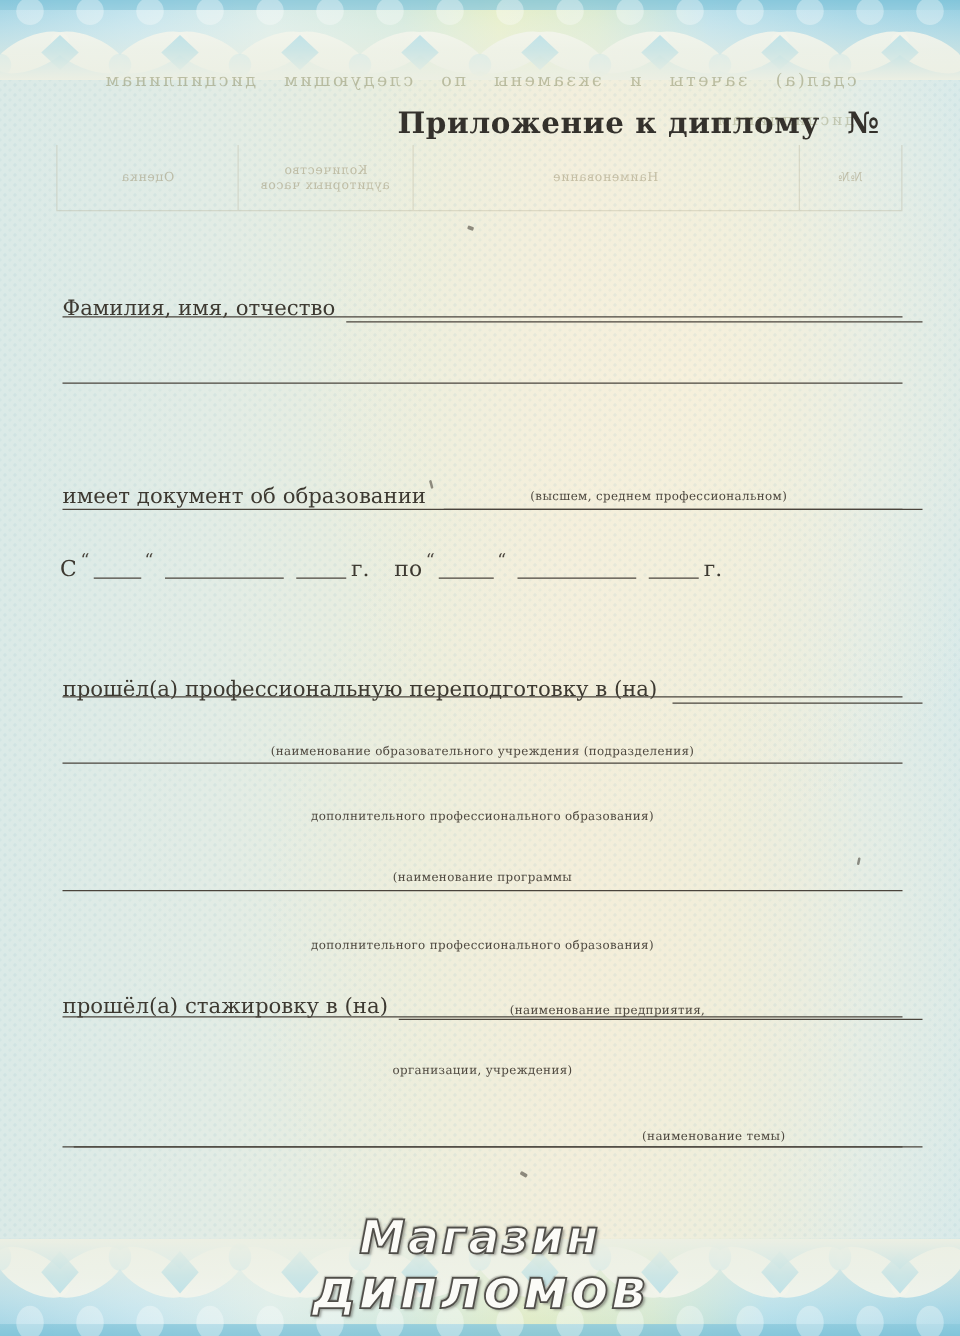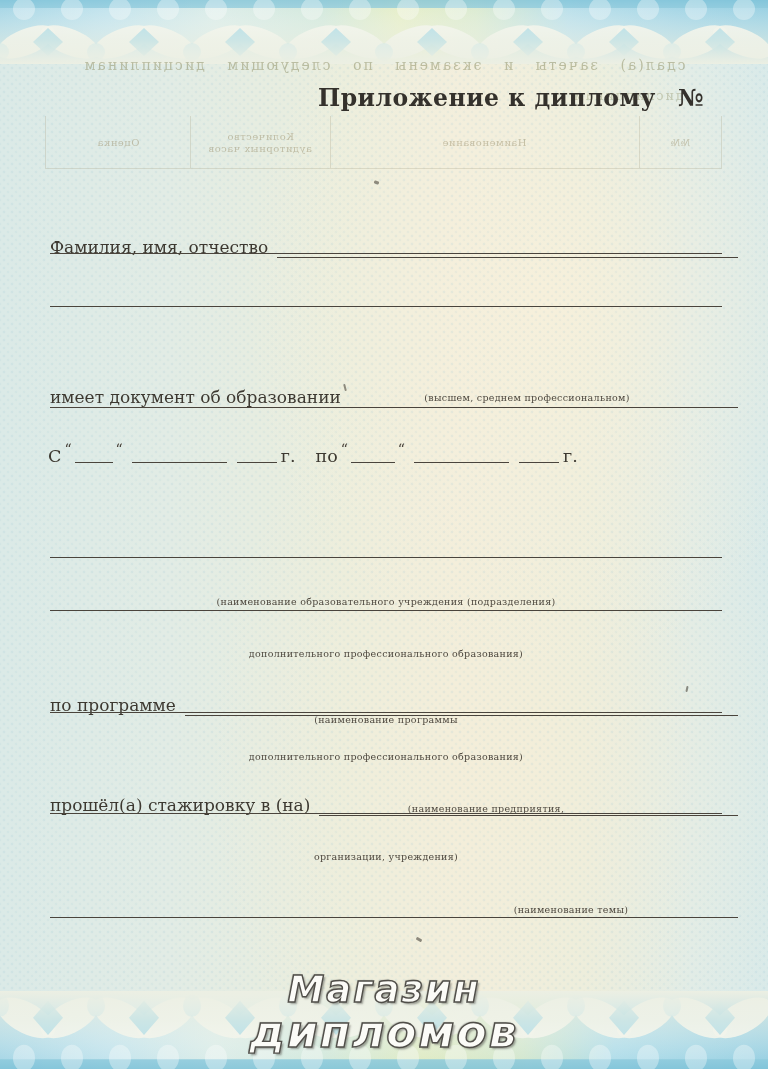--- a/index.html
+++ b/index.html
@@ -198,30 +198,30 @@
     <span class="gap"></span>
     <span class="t">по</span>
     <span class="q">“</span>
     <span class="dl w44"></span>
     <span class="q">“</span>
     <span class="dl w95"></span>
     <span class="dl w40"></span>
     <span class="t gsuf">г.</span>
   </div>
 
+  <div class="row" style="top:494px">
+    <span class="lbl">прошёл(а) профессиональную переподготовку в (на)</span>
+    <span class="fill" style="margin-left:12px"></span>
+  </div>
   <div class="hr" style="top:557px"></div>
   <div class="cap" style="left:50px;width:672px;top:561px">(наименование образовательного учреждения (подразделения)</div>
   <div class="hr" style="top:610px"></div>
   <div class="cap" style="left:50px;width:672px;top:613px">дополнительного профессионального образования)</div>
 
-  <div class="row" style="top:647px">
-    <span class="lbl">по программе</span>
-    <span class="fill"></span>
-  </div>
-  <div class="cap" style="left:50px;width:672px;top:679px">(наименование программы</div>
+  <div class="cap" style="left:50px;width:672px;top:662px">(наименование программы</div>
   <div class="hr" style="top:712px"></div>
   <div class="cap" style="left:50px;width:672px;top:716px">дополнительного профессионального образования)</div>
 
   <div class="row" style="top:747px">
     <span class="lbl">прошёл(а) стажировку в (на)</span>
     <span class="fill"></span>
   </div>
   <div class="cap" style="left:250px;width:472px;top:768px">(наименование предприятия,</div>
   <div class="hr" style="top:813px"></div>
   <div class="cap" style="left:50px;width:672px;top:816px">организации, учреждения)</div>

